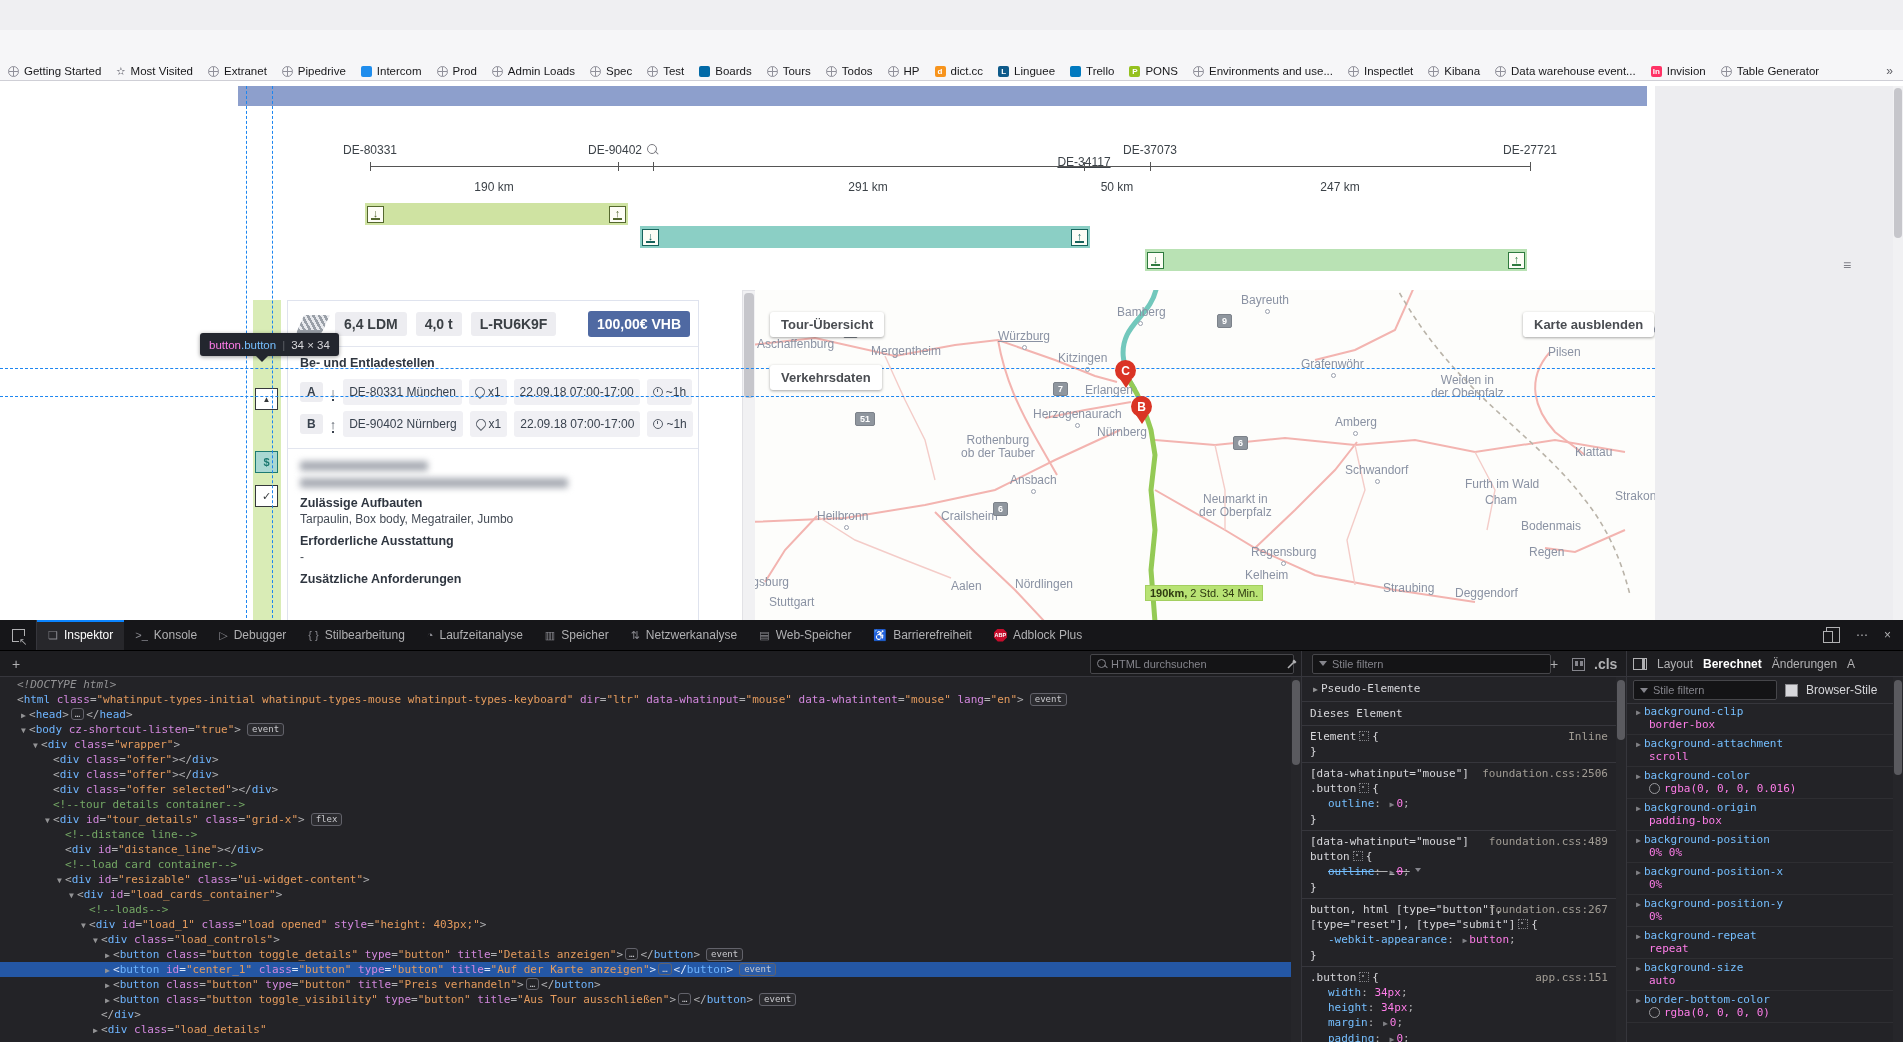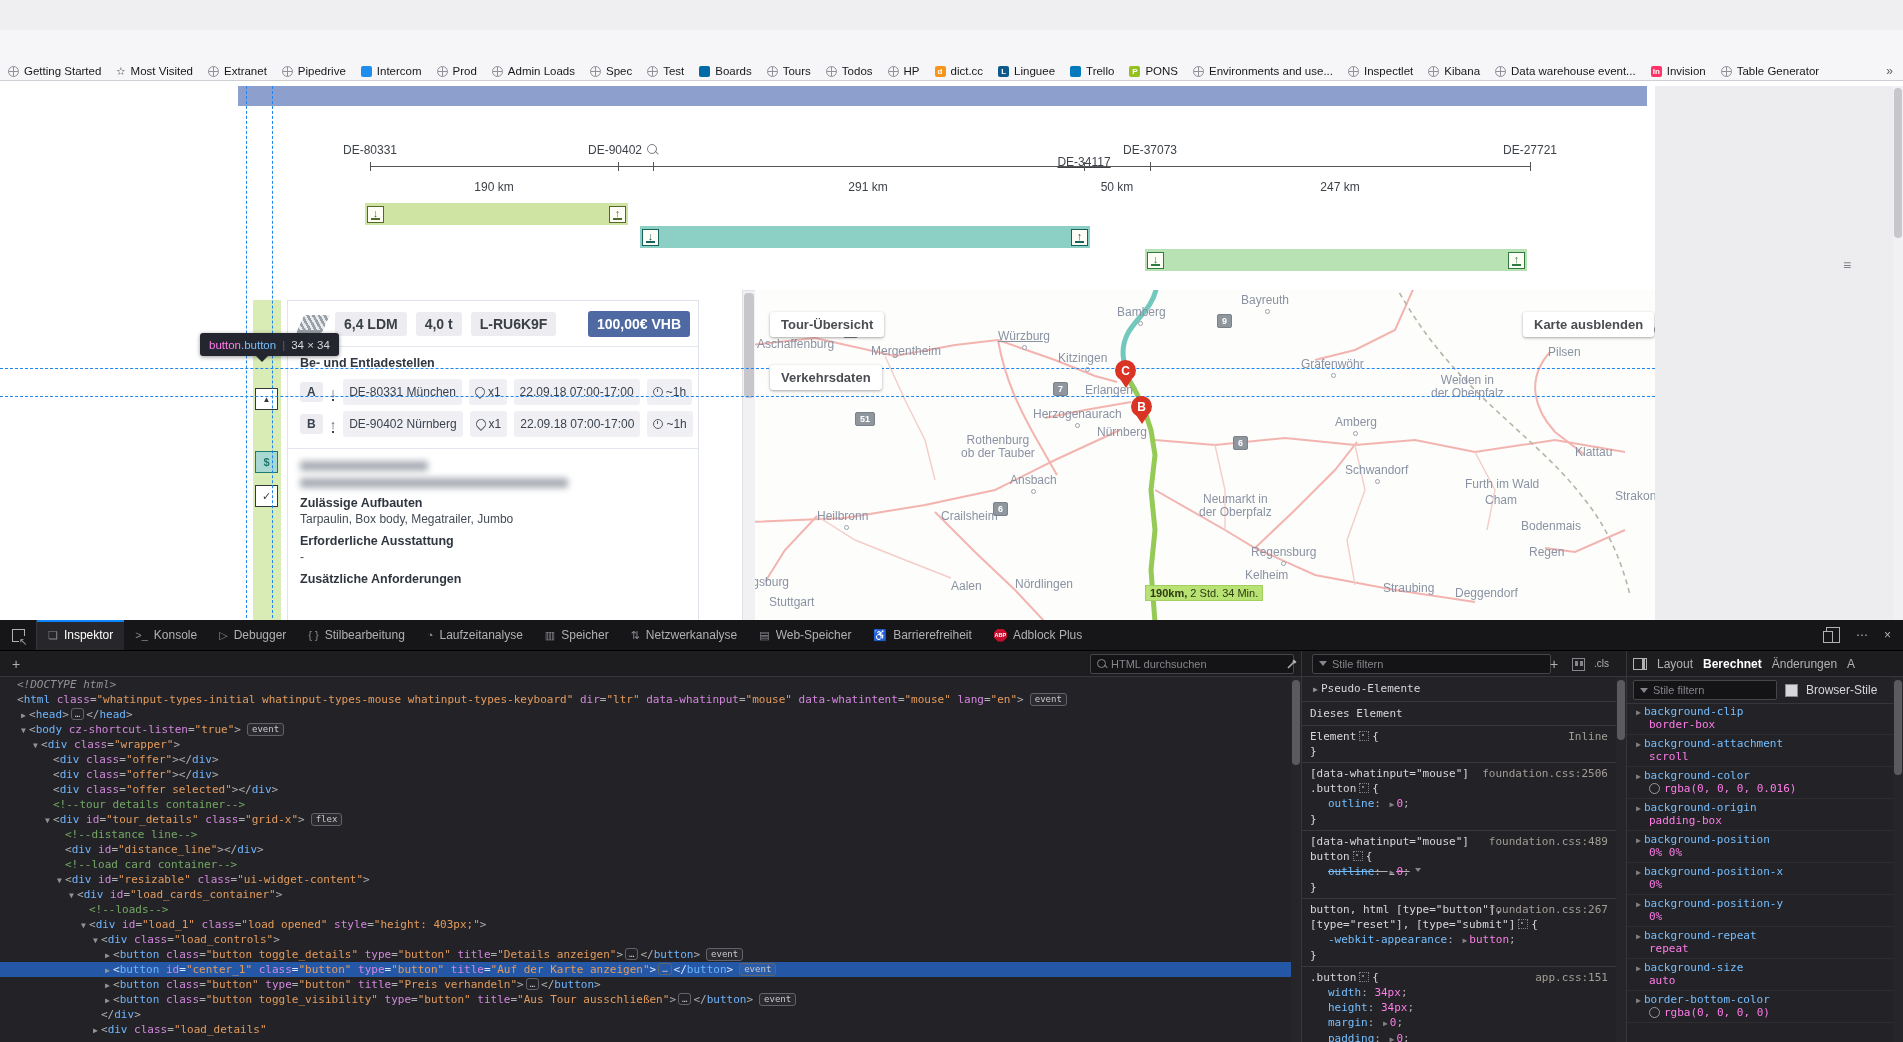--- a/index.html
+++ b/index.html
@@ -611,21 +611,21 @@
     <svg style="position:absolute;left:1286px;top:6px;" width="13" height="13" viewBox="0 0 13 13">
         <line x1="2" y1="11" x2="8" y2="5" stroke="#b1b1b3" stroke-width="1.6"></line>
         <path d="M8 2.5l2.5 2.5-1.7 1.7L6.3 4.2z" fill="#b1b1b3"></path>
       </svg>
     <div class="dtinput" style="position:absolute;left:1312px;width:225px;">
       <span class="funnel"></span>
       <span>Stile filtern</span>
     </div>
     <span style="position:absolute;left:1550px;color:#b1b1b3;font-size:14px;">+</span>
     <span class="flexic" style="position:absolute;left:1572px;top:7px;"></span>
-    <span style="position:absolute;left:1594px;color:#b1b1b3;font-size:10px;">.cls</span>
+    <span style="position:absolute;left:1594px;color:#b1b1b3;font-size:14px;font-weight:bold;">.cls</span>
   </div>
 
   <div class="vline" style="left:1301px;"></div>
   <div class="vline" style="left:1626px;"></div>
 
   <div id="markup">
       <div class="trow" style="padding-left: 6px;"><span class="tw"></span><span class="sd">&lt;!DOCTYPE html&gt;</span></div>
       <div class="trow" style="padding-left: 6px;"><span class="tw"></span><span class="sp">&lt;</span><span class="st">html</span><span class="sa"> class</span><span class="sp">=</span><span class="sv">"whatinput-types-initial whatinput-types-mouse whatinput-types-keyboard"</span><span class="sa"> dir</span><span class="sp">=</span><span class="sv">"ltr"</span><span class="sa"> data-whatinput</span><span class="sp">=</span><span class="sv">"mouse"</span><span class="sa"> data-whatintent</span><span class="sp">=</span><span class="sv">"mouse"</span><span class="sa"> lang</span><span class="sp">=</span><span class="sv">"en"</span><span class="sp">&gt;</span><span class="nbadge">event</span></div>
       <div class="trow" style="padding-left: 18px;"><span class="tw">▶</span><span class="sp">&lt;</span><span class="st">head</span><span class="sp">&gt;</span><span class="ell">…</span><span class="sp">&lt;/</span><span class="st">head</span><span class="sp">&gt;</span></div>
       <div class="trow" style="padding-left: 18px;"><span class="tw">▼</span><span class="sp">&lt;</span><span class="st">body</span><span class="sa"> cz-shortcut-listen</span><span class="sp">=</span><span class="sv">"true"</span><span class="sp">&gt;</span><span class="nbadge">event</span></div>

